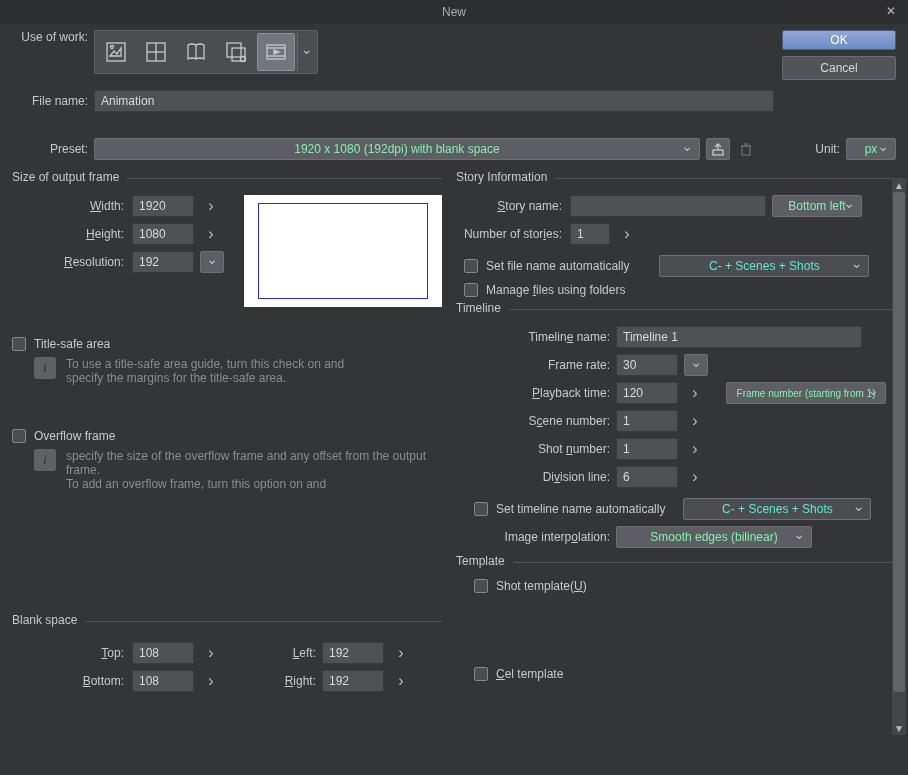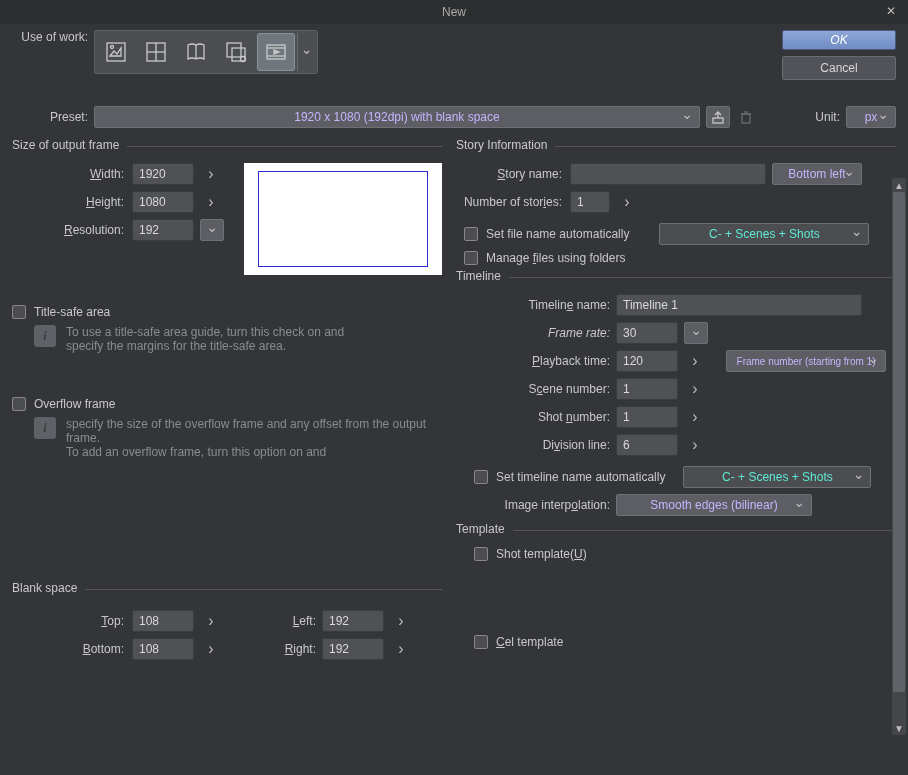--- a/index.html
+++ b/index.html
@@ -11,26 +11,26 @@
   .dlg { padding: 6px 12px 12px 12px; }
 
   .row { display: flex; align-items: center; }
   .label-right { text-align: right; padding-right: 6px; color: #c9c9c9; white-space: nowrap; }
   .underline { text-decoration: underline; }
 
   .icon-btn { width: 38px; height: 38px; display:flex; align-items:center; justify-content:center; border:1px solid transparent; border-radius:2px; margin-right:2px; cursor:pointer; }
   .icon-btn.selected { background:#6f767d; border:1px solid #8b939b; }
   .icon-svg { stroke:#c9c9c9; fill:none; stroke-width:1.3; }
 
-  .btn-primary { width:114px; height:20px; background: linear-gradient(#8fa7d6,#6f8cc4); border:1px solid #4b5d7e; color:#fff; font-size:12px; display:flex; align-items:center; justify-content:center; border-radius:2px; cursor:pointer;font-style:italic; }
+  .btn-primary { width:114px; height:20px; background: linear-gradient(#8fa7d6,#6f8cc4); border:1px solid #4b5d7e; color:#fff; font-size:12px; display:flex; align-items:center; justify-content:center; border-radius:2px; cursor:pointer; }
   .btn-secondary { width:114px; height:24px; background:#515358; border:1px solid #696b70; color:#d8d8d8; font-size:12px; display:flex; align-items:center; justify-content:center; border-radius:2px; cursor:pointer; margin-top:6px; }
 
   .input { background:#4f5155; border:1px solid #3a3b3e; height:22px; color:#d9d9d9; padding:0 6px; font-size:12px; border-radius:2px; }
 
-  .combo { background:#5c5e63; border:1px solid #6e7075; height:22px; display:flex; align-items:center; justify-content:center; position:relative; color:#c4b5fd; border-radius:2px; cursor:pointer; }
+  .combo { background:#5c5e63; border:1px solid #6e7075; height:22px; display:flex; align-items:center; justify-content:center; position:relative; color:#86efac; border-radius:2px; cursor:pointer; }
   .combo .chev { position:absolute; right:6px; }
   .combo.dis { color:#5eead4; background:#4b4d51; }
 
   .square-btn { width:24px; height:22px; background:#5c5e63; border:1px solid #6e7075; display:flex; align-items:center; justify-content:center; border-radius:2px; cursor:pointer; color:#d0d0d0; }
 
   .chev-right::before { content:"›"; font-size:16px; color:#bdbdbd; }
   .chev-down::before { content:"⌄"; font-size:14px; color:#bdbdbd; position:relative; top:-3px; }
   .group { border-top:1px solid #555; margin-top:8px; padding-top:6px; position:relative; }
   .group .gtitle { position:absolute; top:-9px; left:0; background:#333538; padding-right:8px; font-size:12px; }
 
@@ -116,20 +116,24 @@
     </div>
 
     <div style="flex:1"></div>
 
     <div style="display:flex; flex-direction:column; align-items:flex-end;">
       <div class="btn-primary">OK</div>
       <div class="btn-secondary">Cancel</div>
     </div>
   </div>
 
+  <div class="row" style="margin-top:10px;">
+    <div style="width:82px;" class="label-right">File name:</div>
+    <input class="input" style="width: 680px;" value="Animation">
+  </div>
 
   <div class="row" style="margin-top:26px;">
     <div style="width:82px;" class="label-right">Preset:</div>
     <div class="combo" style="width:606px; justify-content:center;">
       <span>1920 x 1080 (192dpi) with blank space</span>
       <span class="chev chev-down"></span>
     </div>
     <div style="width:6px;"></div>
     <div class="square-btn">
       <svg width="14" height="14" class="icon-svg">
@@ -302,21 +306,21 @@
 
       <div class="group" style="margin-top:12px;">
           <div class="gtitle">Timeline</div>
 
         <div class="frow" style="margin-top:10px;">
           <div style="width:160px;" class="label-right">Timelin<span class="underline">e</span> name:</div>
           <input class="input" style="width: 246px;" value="Timeline 1">
         </div>
 
         <div class="frow">
-          <div style="width:160px;font-style:italic;" class="label-right">Frame rate:</div>
+          <div style="width:160px;" class="label-right">Frame rate:</div>
           <input class="input finput" value="30" style="">
           <div style="width:6px;"></div>
           <div class="square-btn">
               <span class="chev-down"></span>
             </div>
         </div>
 
         <div class="frow">
           <div style="width:160px;" class="label-right"><span class="underline">P</span>layback time:</div>
           <input class="input finput" value="120" style="">

